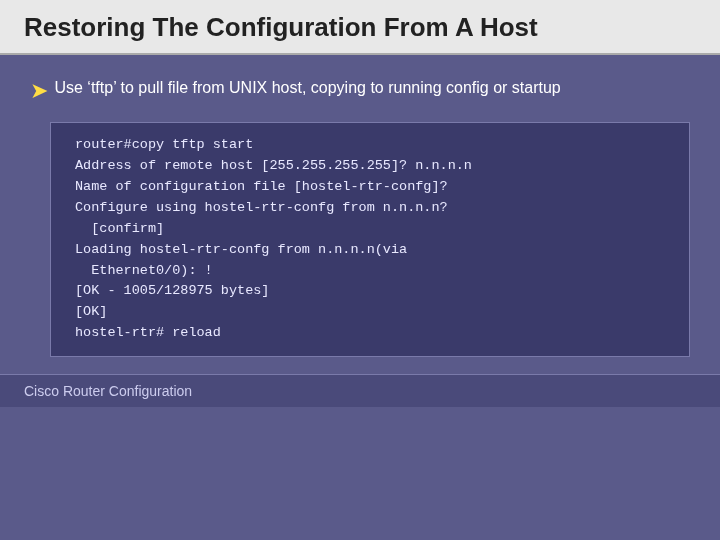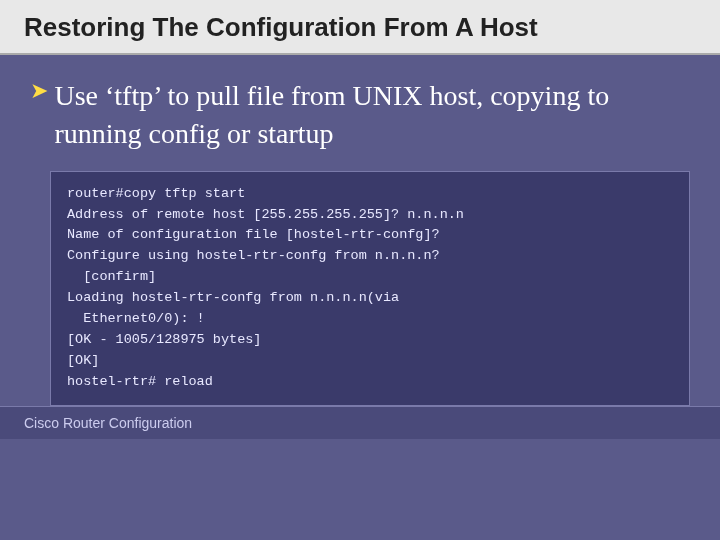--- a/index.html
+++ b/index.html
@@ -38,29 +38,29 @@
       margin-bottom: 18px;
     }
     .bullet-arrow {
       color: #ffdd44;
       font-size: 22px;
       margin-right: 6px;
       flex-shrink: 0;
       margin-top: 1px;
     }
     .bullet-text {
-      font-size: 28px;
+      font-size: 16px;
       color: #ffffff;
-      font-family: Liberation Serif, serif;
+      font-family: Liberation Sans, sans-serif;
       line-height: 1.35;
     }
     .code-block {
       background: #3a3a6a;
       border: 1px solid #7a7aaa;
-      padding: 12px 16px;
+      padding: 12px 24px;
       margin-left: 20px;
       font-family: 'Courier New', Courier, monospace;
       font-size: 13.5px;
       color: #e8e8ff;
       line-height: 1.55;
       white-space: pre;
     }
     .footer {
       display: flex;
       justify-content: space-between;

